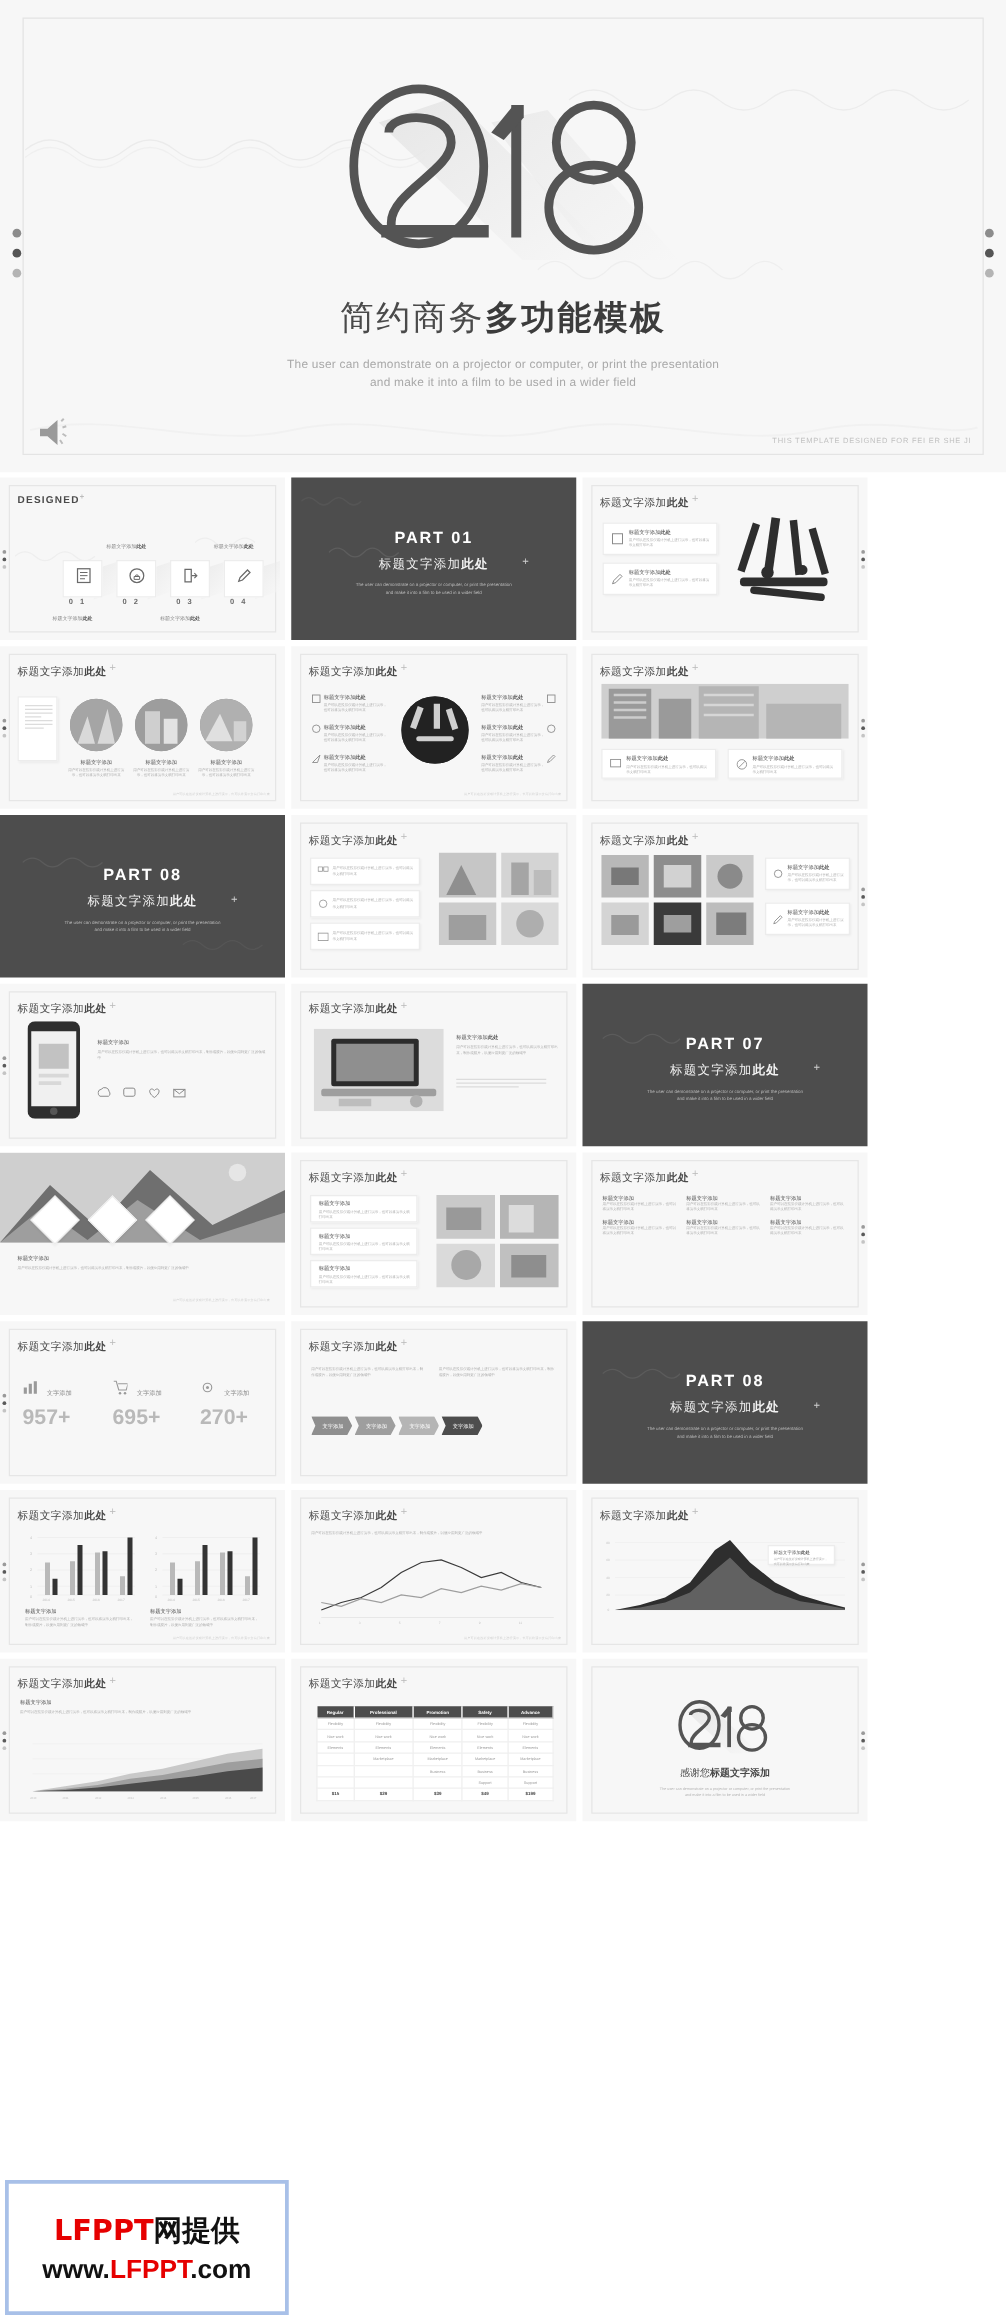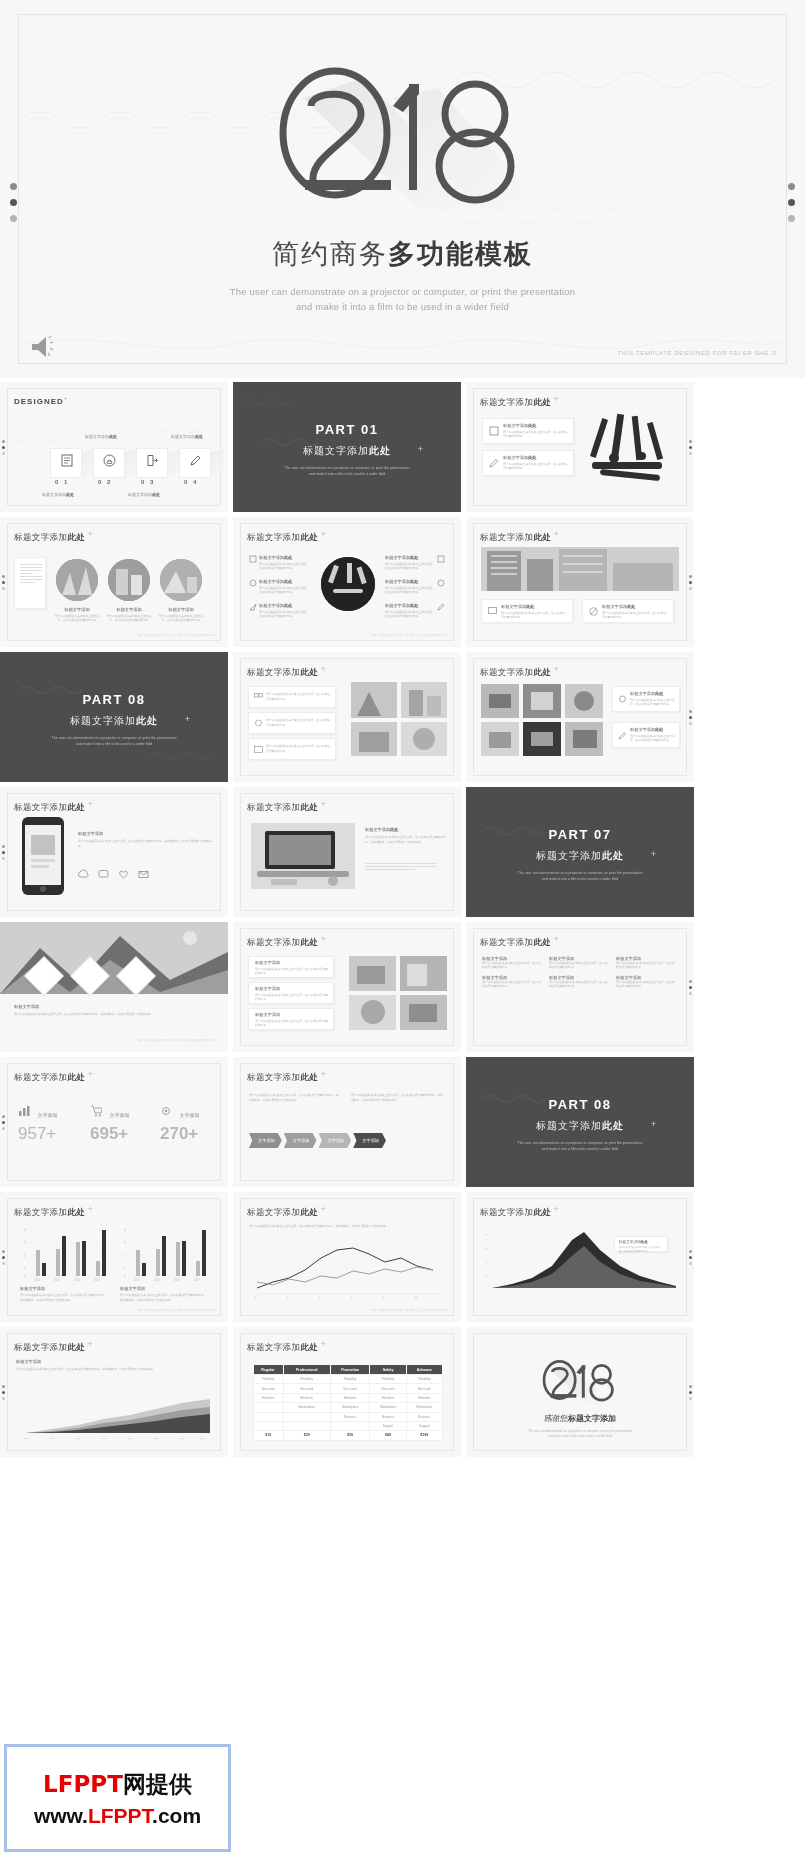--- a/index.html
+++ b/index.html
@@ -746,21 +746,21 @@
         <i class="i3"></i>
       </div>
     <div class="s-title"><span>标题文字添加</span><b>此处</b><span class="plus">+</span></div>
     <div style="position:absolute;left:18px;top:46px">
       <svg width="12" height="12">
           <rect x="1" y="6" width="2.5" height="5" fill="#9a9a9a"></rect>
           <rect x="5" y="3" width="2.5" height="8" fill="#9a9a9a"></rect>
           <rect x="9" y="1" width="2.5" height="10" fill="#9a9a9a"></rect>
         </svg>
       <span class="cap-cn" style="font-size:5px;color:#888;margin-left:3px">文字添加</span>
-      <div style="font-size:17px;color:#b9b9b9;font-weight:400;margin-top:3px">957+</div>
+      <div style="font-size:17px;color:#b9b9b9;font-weight:700;margin-top:3px">957+</div>
     </div>
     <div style="position:absolute;left:90px;top:46px">
       <svg width="12" height="12">
           <path d="M1,1 h2 l2,7 h6 l1.5,-5 h-8" fill="none" stroke="#9a9a9a" stroke-width="0.9"></path>
           <circle cx="6" cy="10.5" r="1" fill="#9a9a9a"></circle>
           <circle cx="10" cy="10.5" r="1" fill="#9a9a9a"></circle>
         </svg>
       <span class="cap-cn" style="font-size:5px;color:#888;margin-left:3px">文字添加</span>
       <div style="font-size:17px;color:#b9b9b9;font-weight:700;margin-top:3px">695+</div>
     </div>

